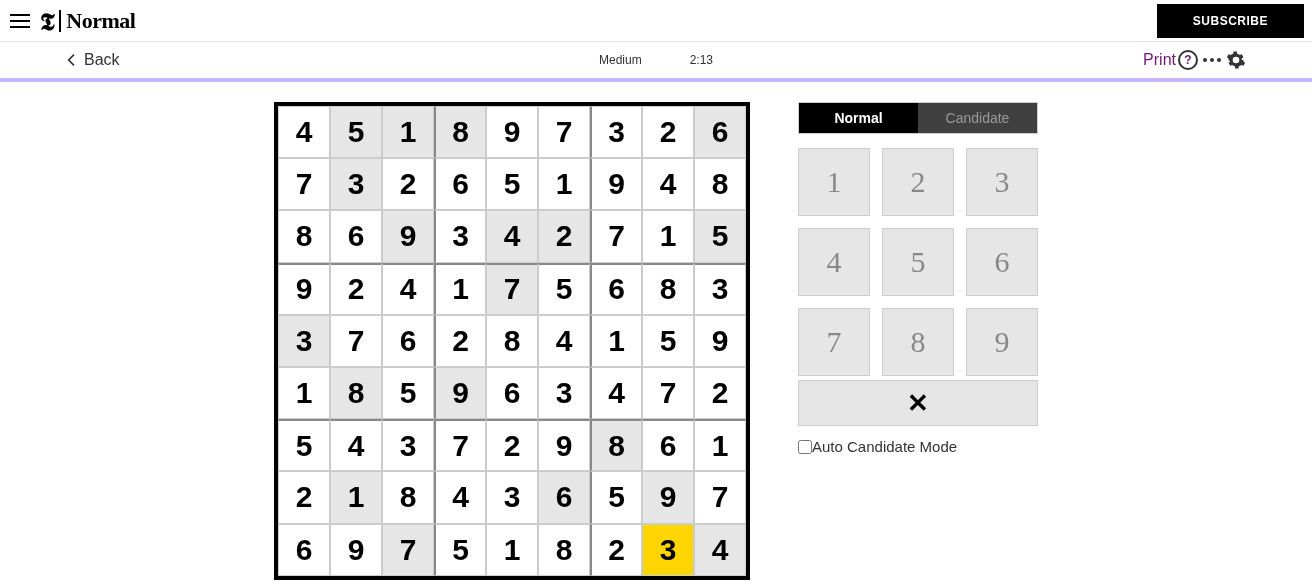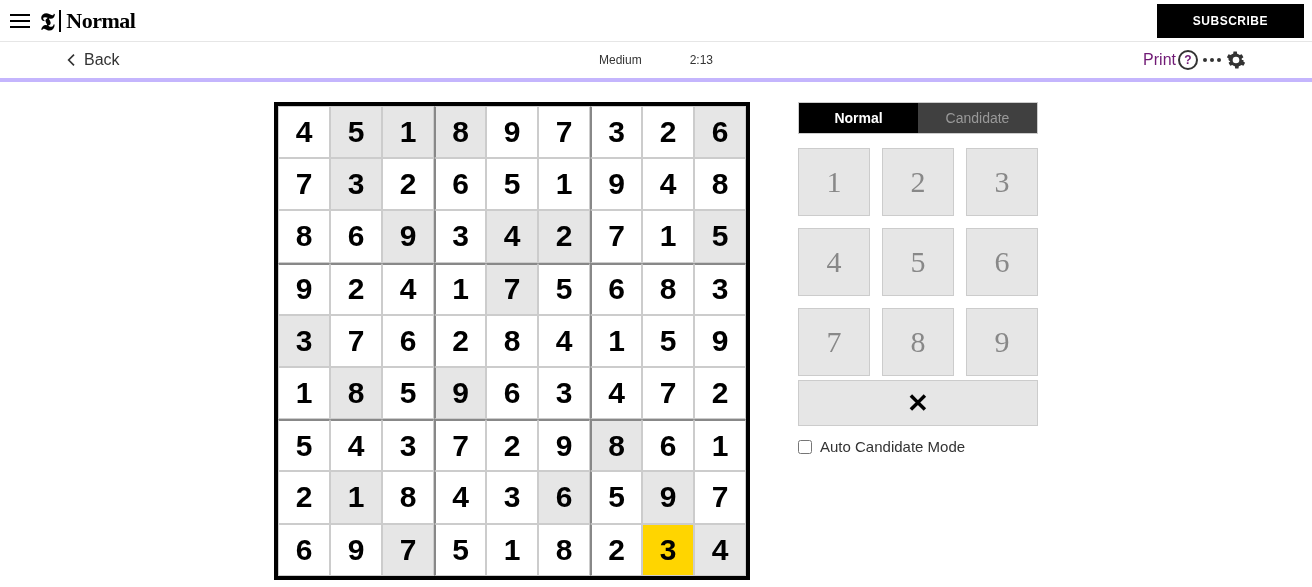--- a/index.html
+++ b/index.html
@@ -37,21 +37,21 @@
 
 .controls { width: 240px; }
 .mode-toggle { display:flex; border:1px solid #ccc; height: 32px; margin-bottom: 14px; }
 .mode-btn { flex:1; display:flex; align-items:center; justify-content:center; font-size:14px; cursor:pointer; background:#404040; color:#999;}
 .mode-btn.active { background:#000; color:#fff; font-weight:600;}
 
 .numpad { display:grid; grid-template-columns: repeat(3, 72px); grid-auto-rows: 68px; gap: 12px; }
 .num-btn { background:#e6e6e6; border:1px solid #ccc; font-family: Georgia, serif; font-size: 30px; color:#888; display:flex;align-items:center;justify-content:center; cursor:pointer;}
 .erase-btn { grid-column: 1 / span 3; height: 46px; background:#e6e6e6; border:1px solid #ccc; display:flex;align-items:center;justify-content:center; font-size:26px; font-weight:700; cursor:pointer; margin-top: 4px;}
 
-.auto-row { margin-top: 12px; display:flex; align-items:center; gap:8px; font-size:15px; color:#333;}
+.auto-row { margin-top: 12px; display:flex; align-items:center; font-size:15px; color:#333;}
 .auto-row input { width:14px; height:14px; }
 </style>
 </head>
 <body>
 
 <div class="top-header">
   <div class="header-left">
     <div class="menu-icon">
         <span></span>
         <span></span>

